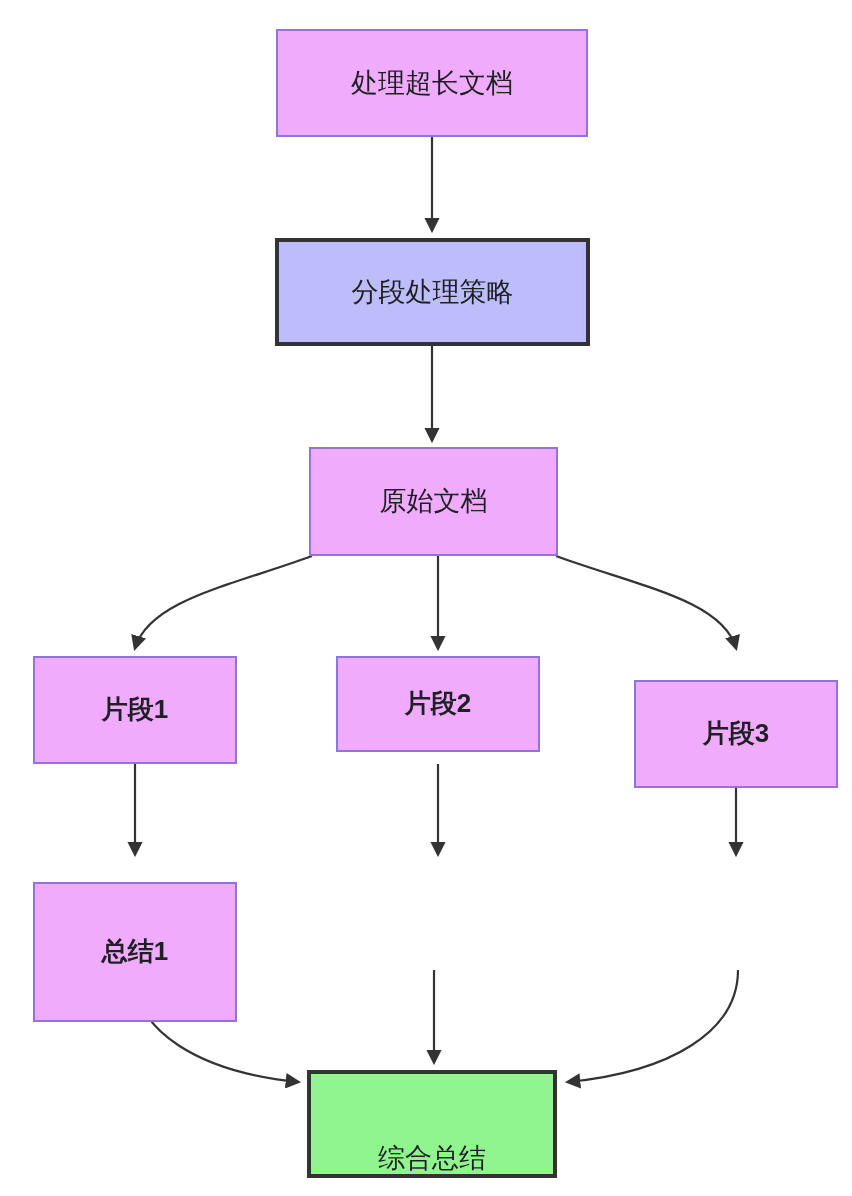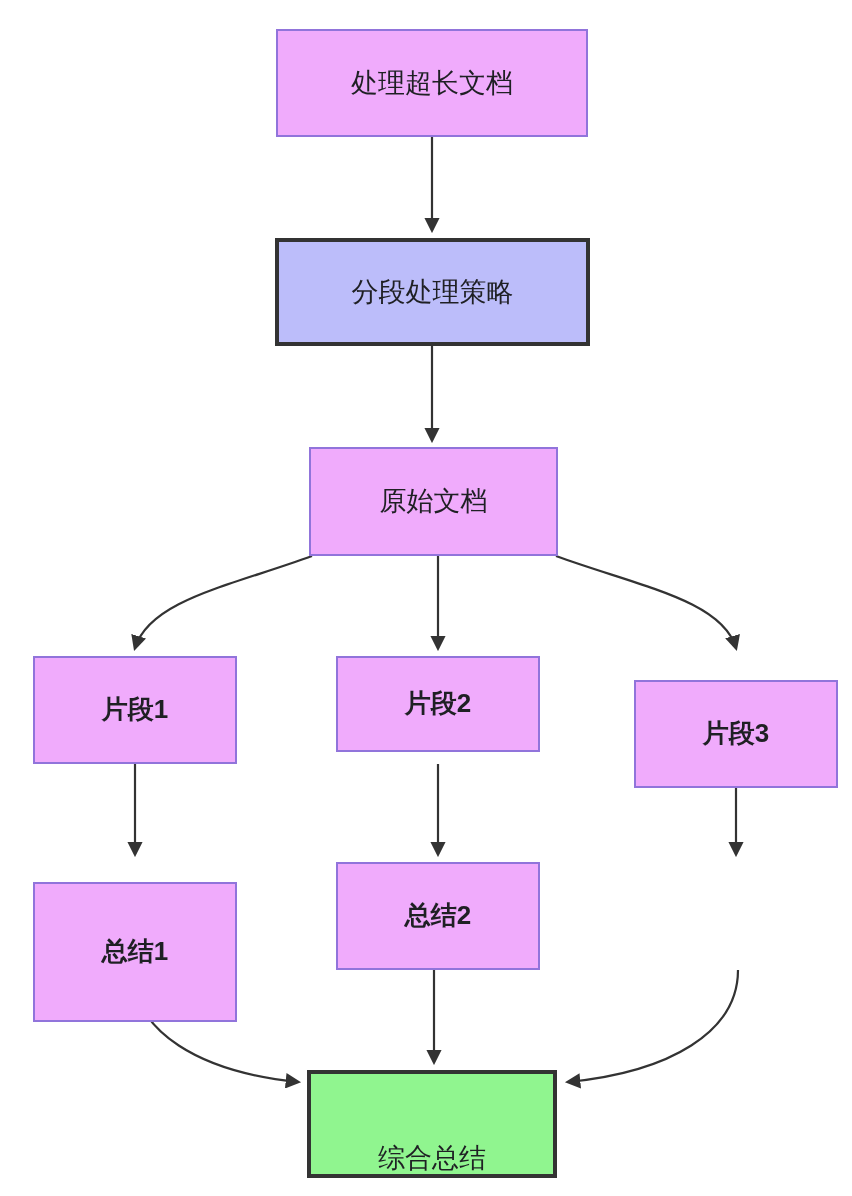--- a/index.html
+++ b/index.html
@@ -114,22 +114,19 @@
   </div>
 
   <div class="node node-default node-small" style="left:634px; top:680px; width:204px; height:108px;">
     <span>片段3</span>
   </div>
 
   <div class="node node-default node-small" style="left:33px; top:882px; width:204px; height:140px;">
     <span>总结1</span>
   </div>
 
-  <div class="node node-default node-small" style="left:336px; top:862px; width:204px; height:108px;">
-    <span>总结2</span>
-  </div>
 
 
   <div class="node node-final" style="left:307px; top:1070px; width:250px; height:108px;">
     <span>综合总结</span>
   </div>
 
 </div>
 
 </body></html>

